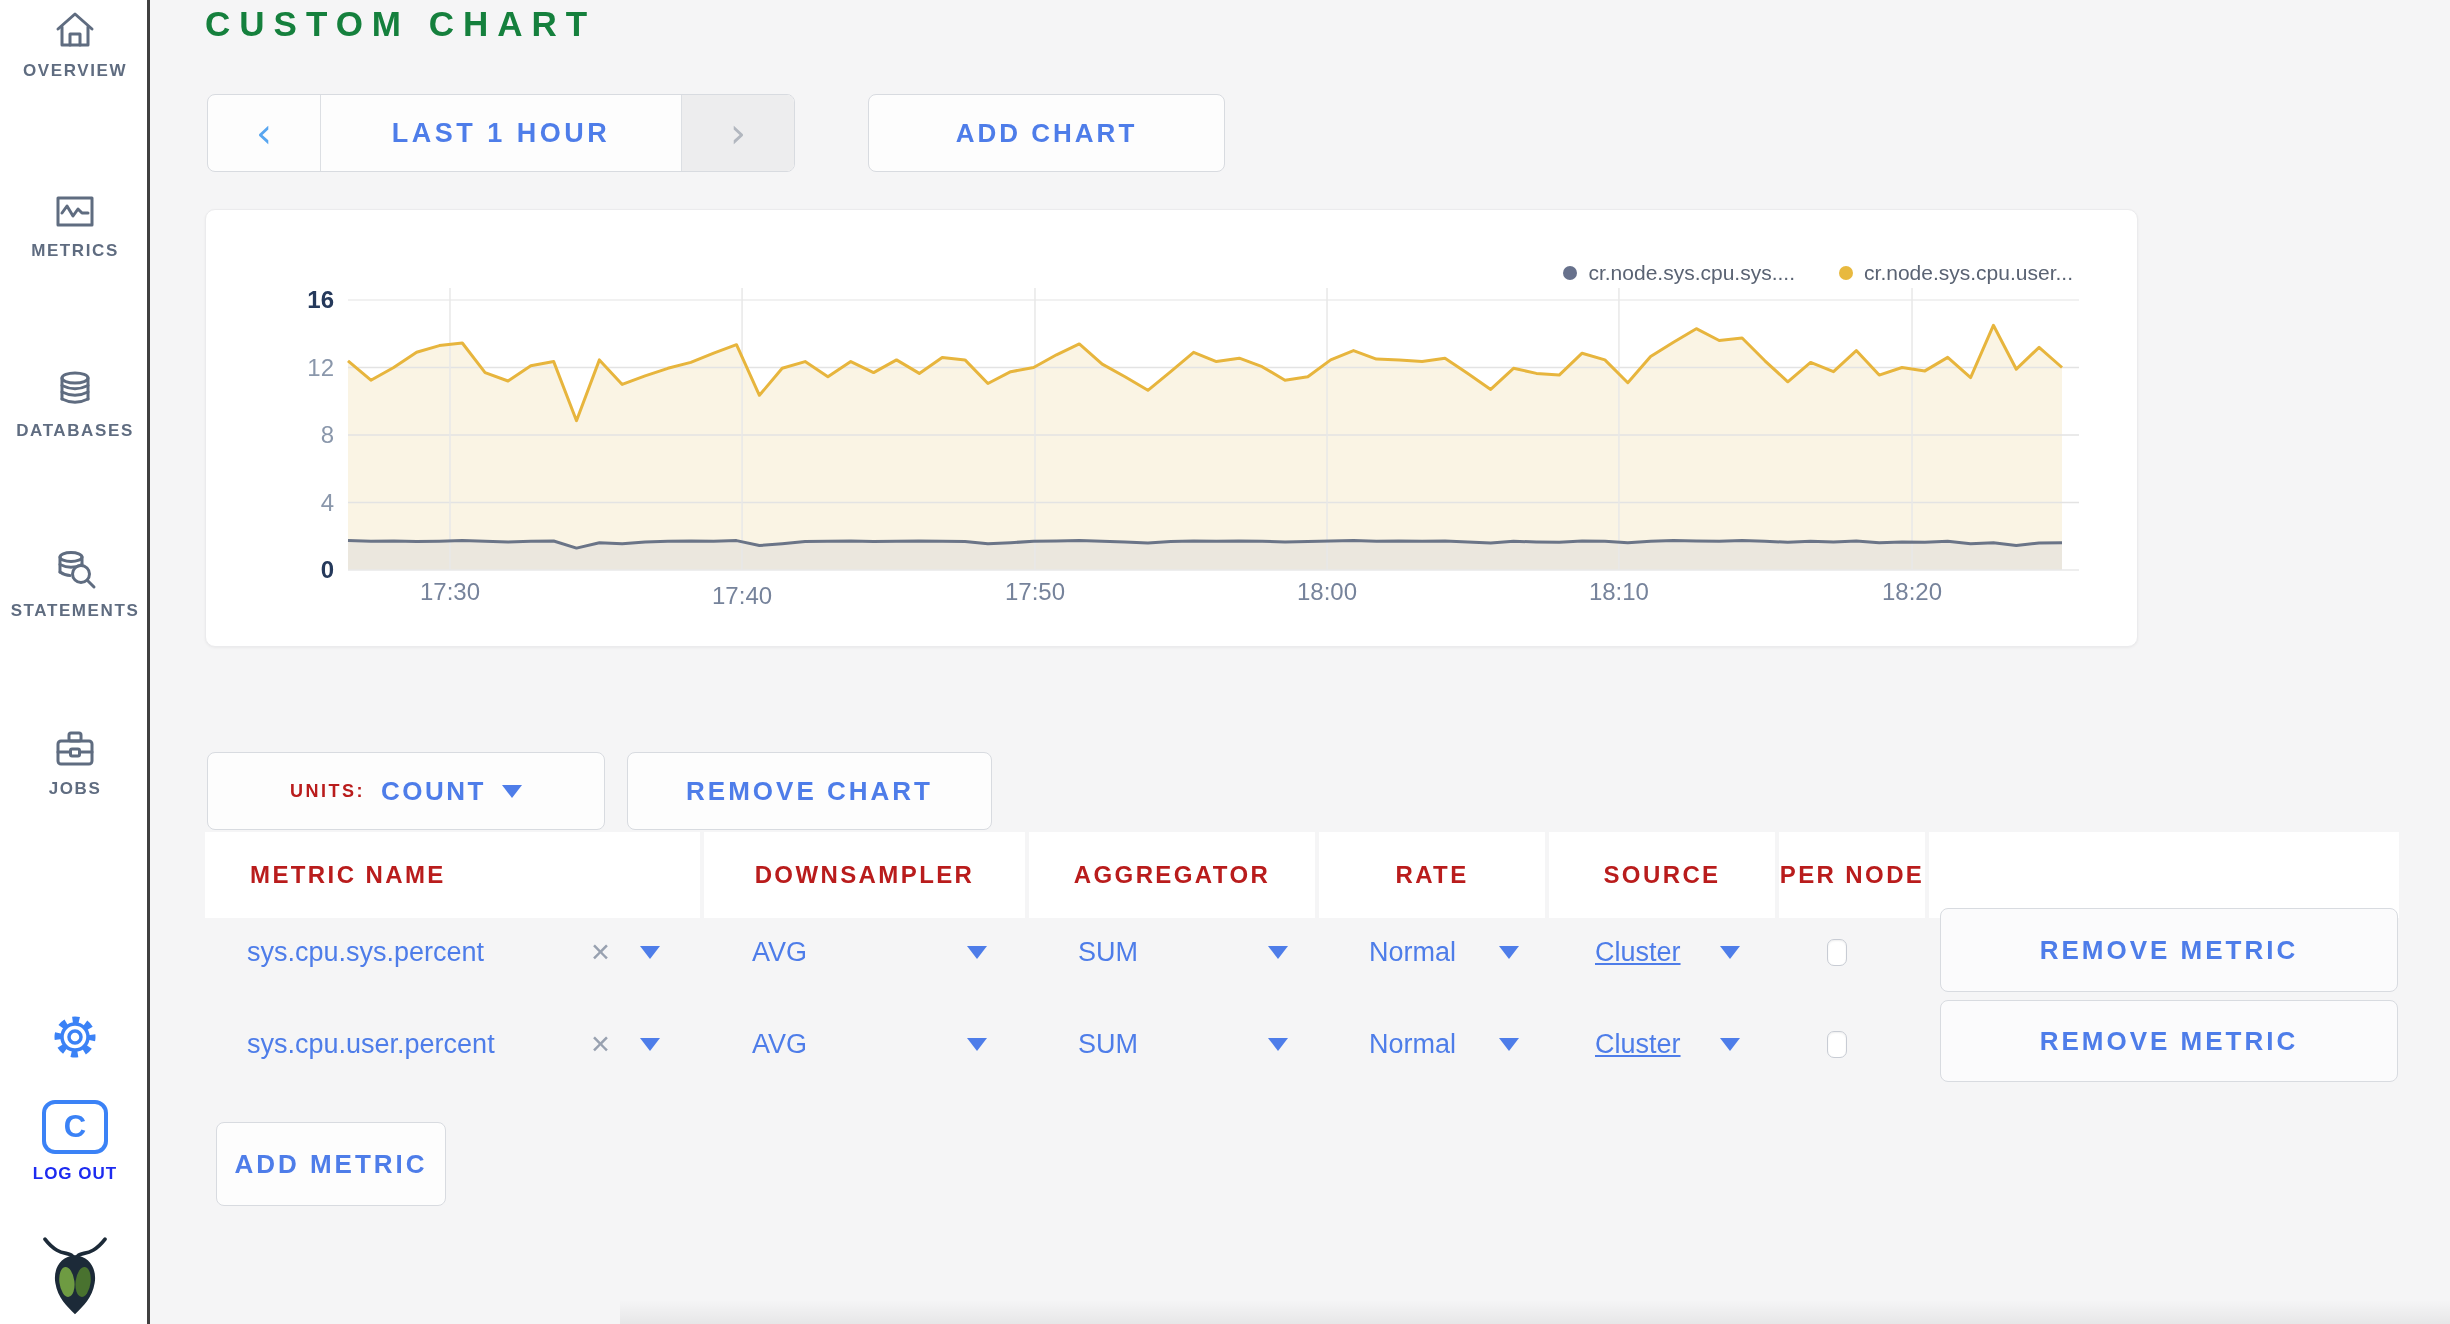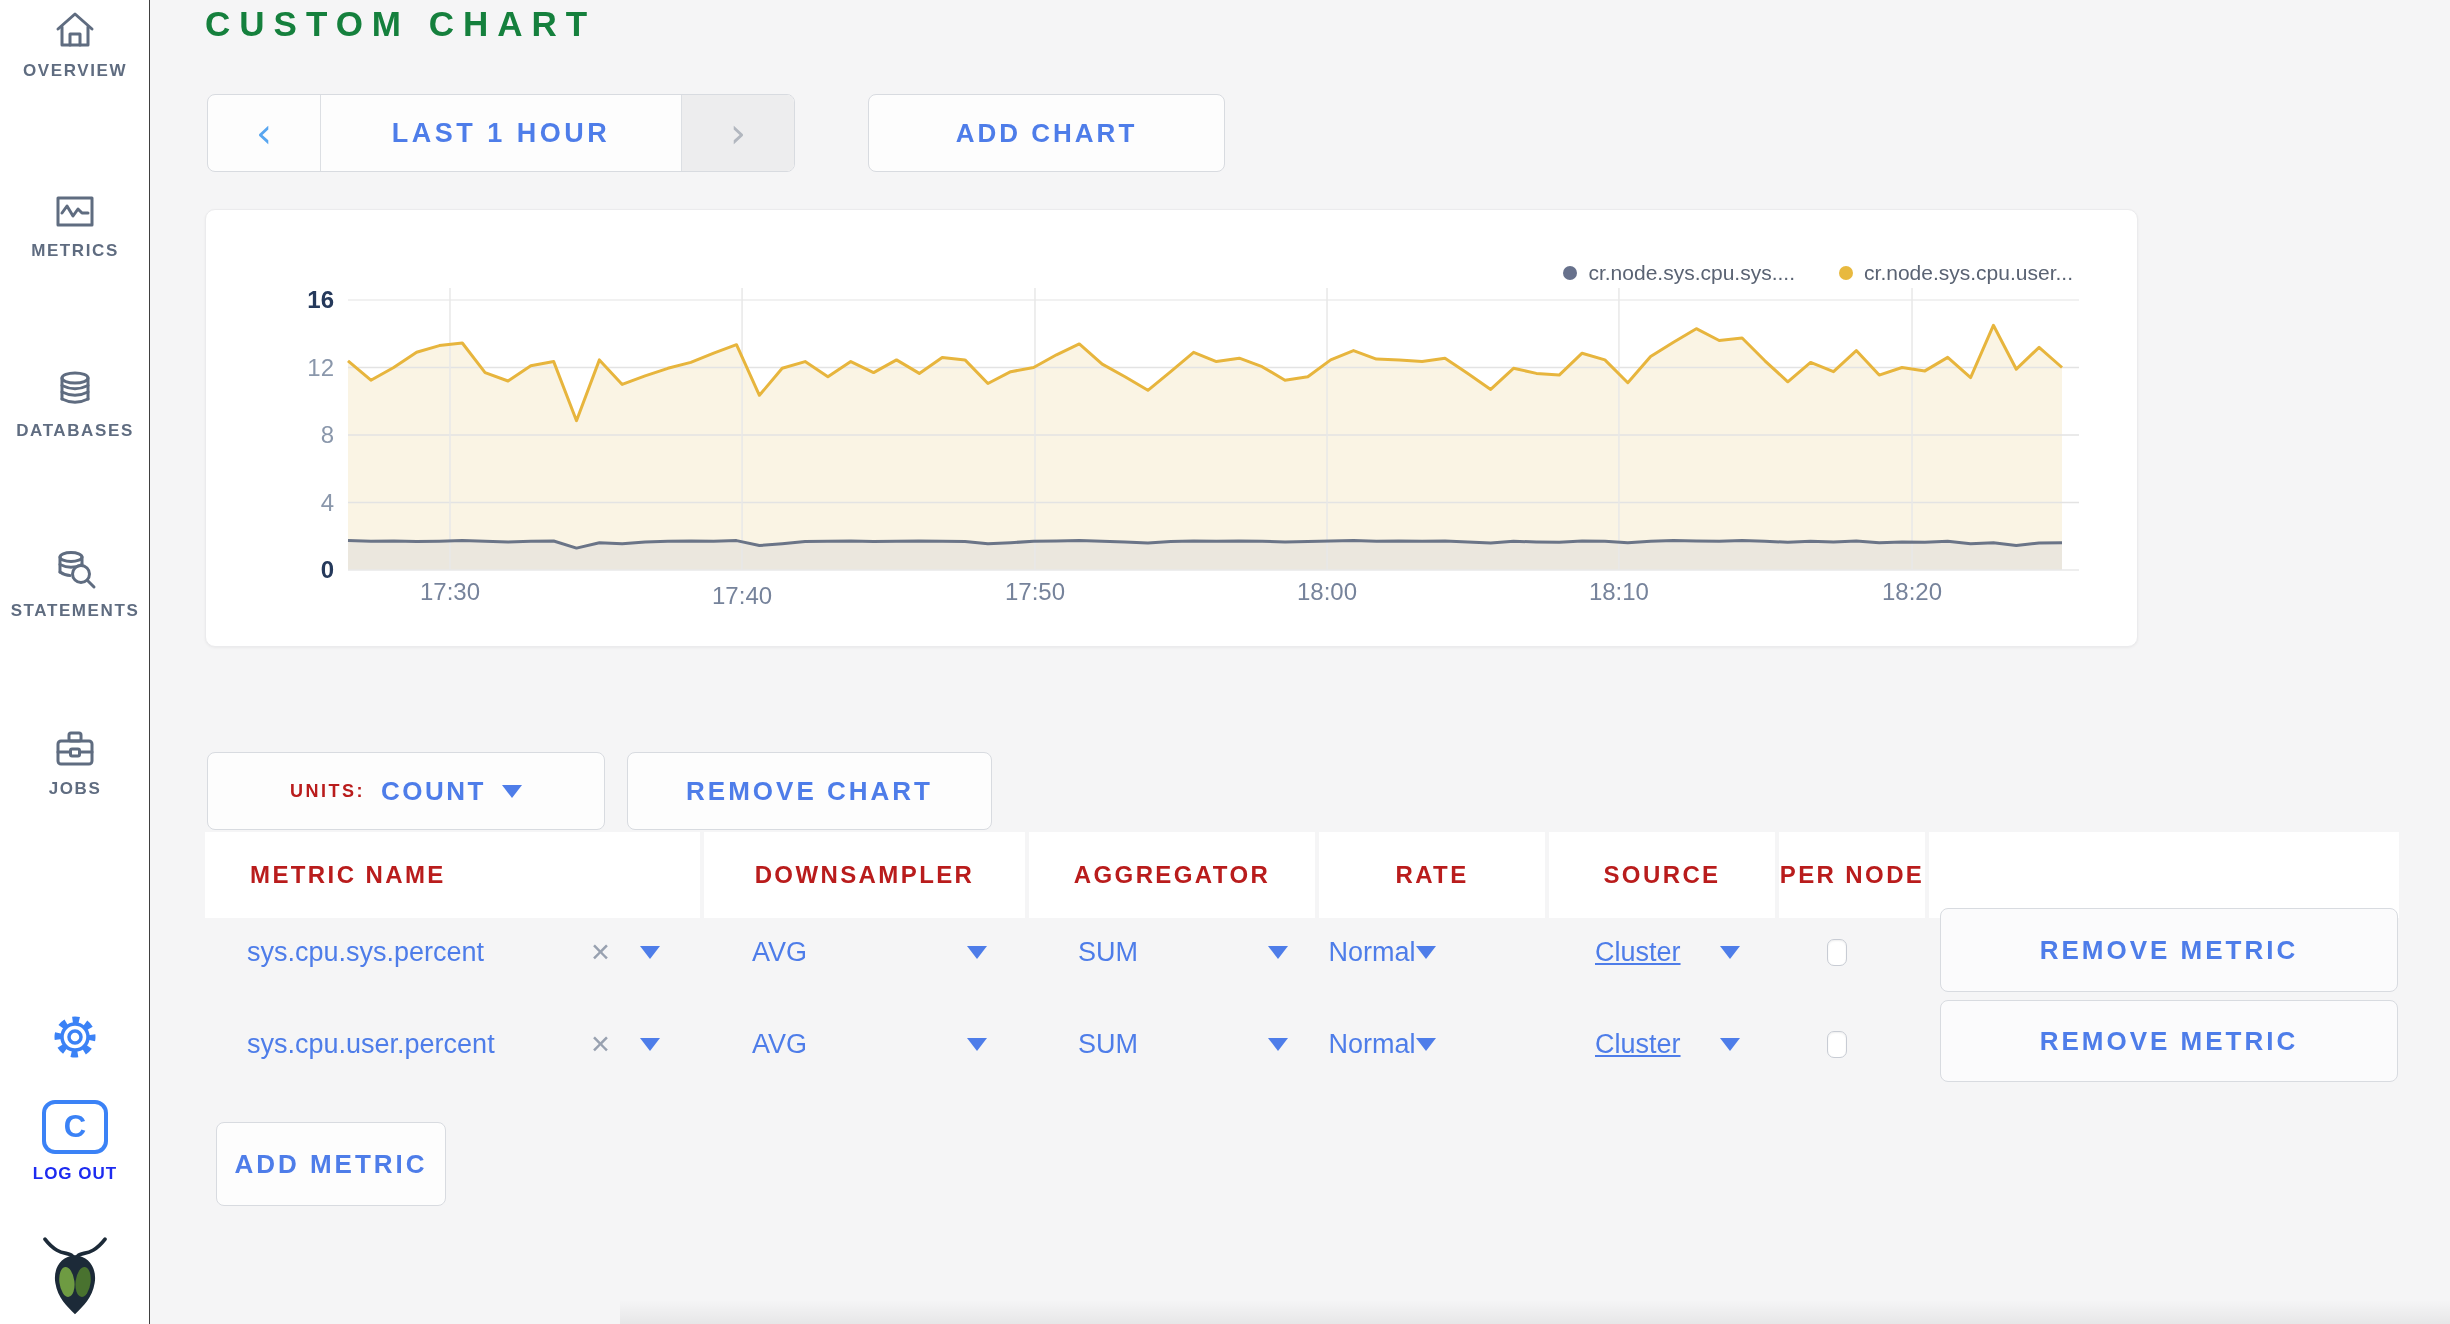--- a/index.html
+++ b/index.html
@@ -6,21 +6,21 @@
   html,body { width:2450px; height:1324px; }
   body {
     position:relative; overflow:hidden;
     background:#f5f5f6;
     font-family:"Liberation Sans", sans-serif;
     -webkit-font-smoothing:antialiased;
   }
   
   .sidebar {
     position:absolute; left:0; top:0; width:150px; height:1324px;
-    background:#ffffff; border-right:1px solid #404040; z-index:5;
+    background:#ffffff; border-right:3px solid #404040; z-index:5;
   }
   .nav-item {
     position:absolute; left:0; width:150px; height:86px;
     display:flex; flex-direction:column; align-items:center; justify-content:flex-start;
     gap:7px; cursor:pointer;
   }
   .nav-item svg { display:block; }
   .nav-label {
     font-size:17px; font-weight:bold; letter-spacing:1.6px; color:#5f6c80;
   }
@@ -124,21 +124,21 @@
 
   .cell {
     position:absolute; height:92px; display:flex; align-items:center;
     font-size:27px; color:#4e7de9;
   }
   .r1 { top:906px; } .r2 { top:998px; }
   .c-metric { left:247px; width:340px; cursor:pointer; }
   .c-clear  { left:590px; width:70px;  justify-content:space-between; cursor:pointer; }
   .c-down   { left:752px; width:235px; justify-content:space-between; cursor:pointer; }
   .c-agg    { left:1078px; width:210px; justify-content:space-between; cursor:pointer; }
-  .c-rate   { left:1307px; width:150px; justify-content:center; cursor:pointer; }
+  .c-rate   { left:1369px; width:150px; justify-content:space-between; cursor:pointer; }
   .c-src    { left:1595px; width:145px; justify-content:space-between; cursor:pointer;text-decoration:underline; }
   .xmark { color:#98a1b0; font-size:25px; }
   .checkbox {
     position:absolute; left:1827px; width:20px; height:27px;
     background:#ffffff; border:1.5px solid #c8ccd4; border-radius:7px;
     box-shadow:inset 0 1px 2px rgba(0,0,0,0.07); cursor:pointer;
   }
   .cb1 { top:939px; } .cb2 { top:1031px; }
   .remove-metric { position:absolute; left:1940px; width:458px; height:84px; background:#fbfbfc; }
   .rm1 { top:908px; } .rm2 { top:1000px; height:82px; }

